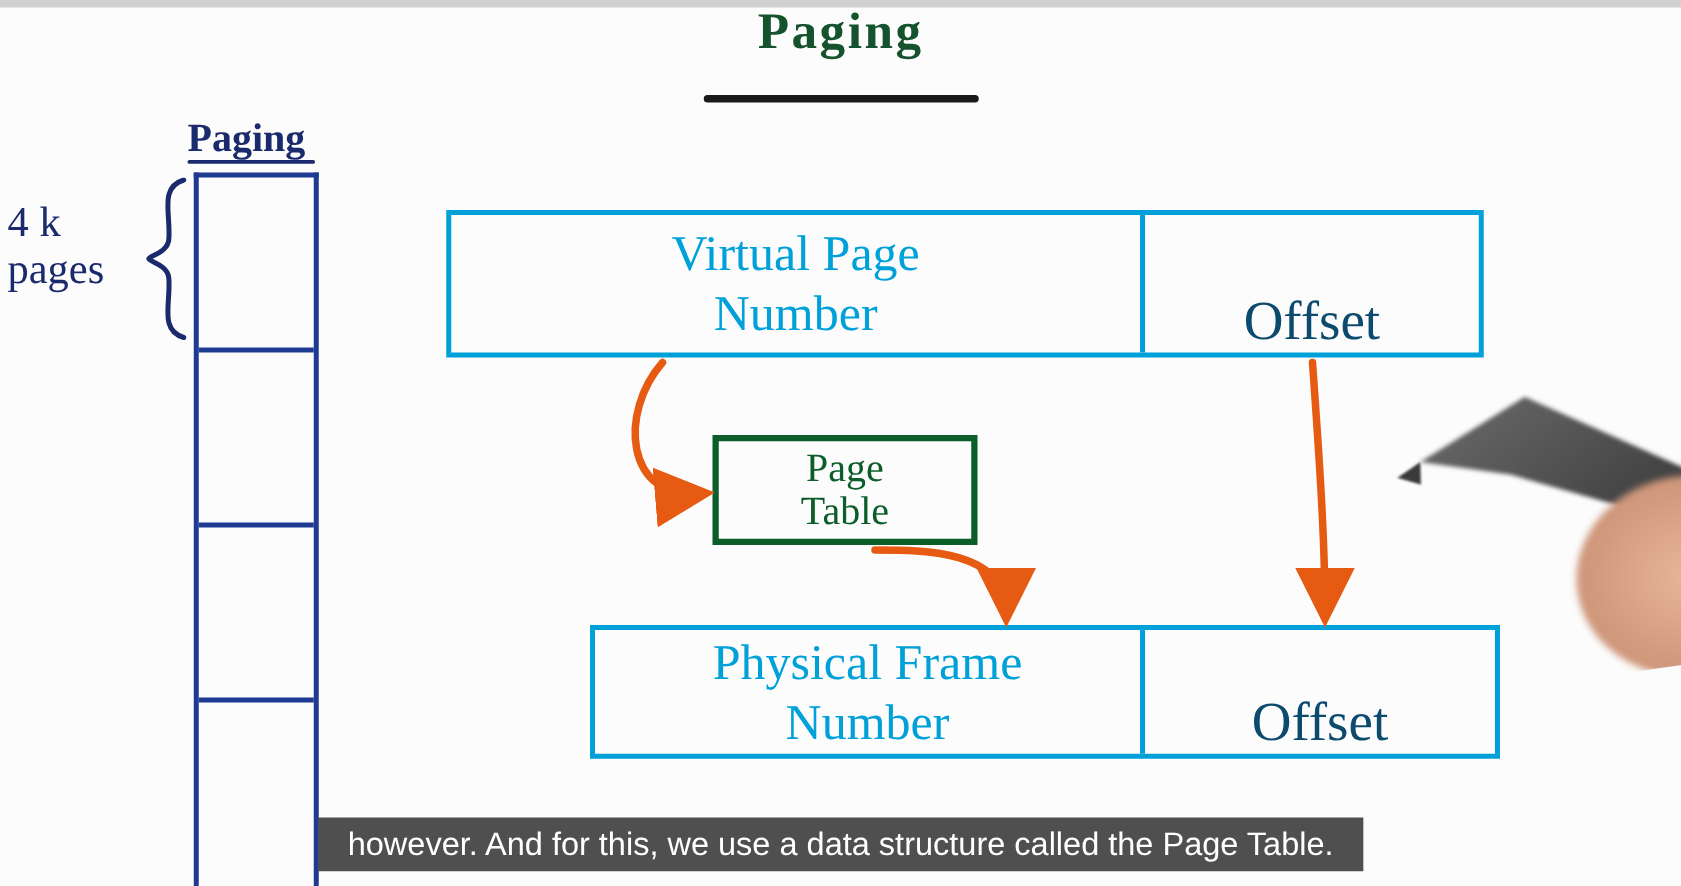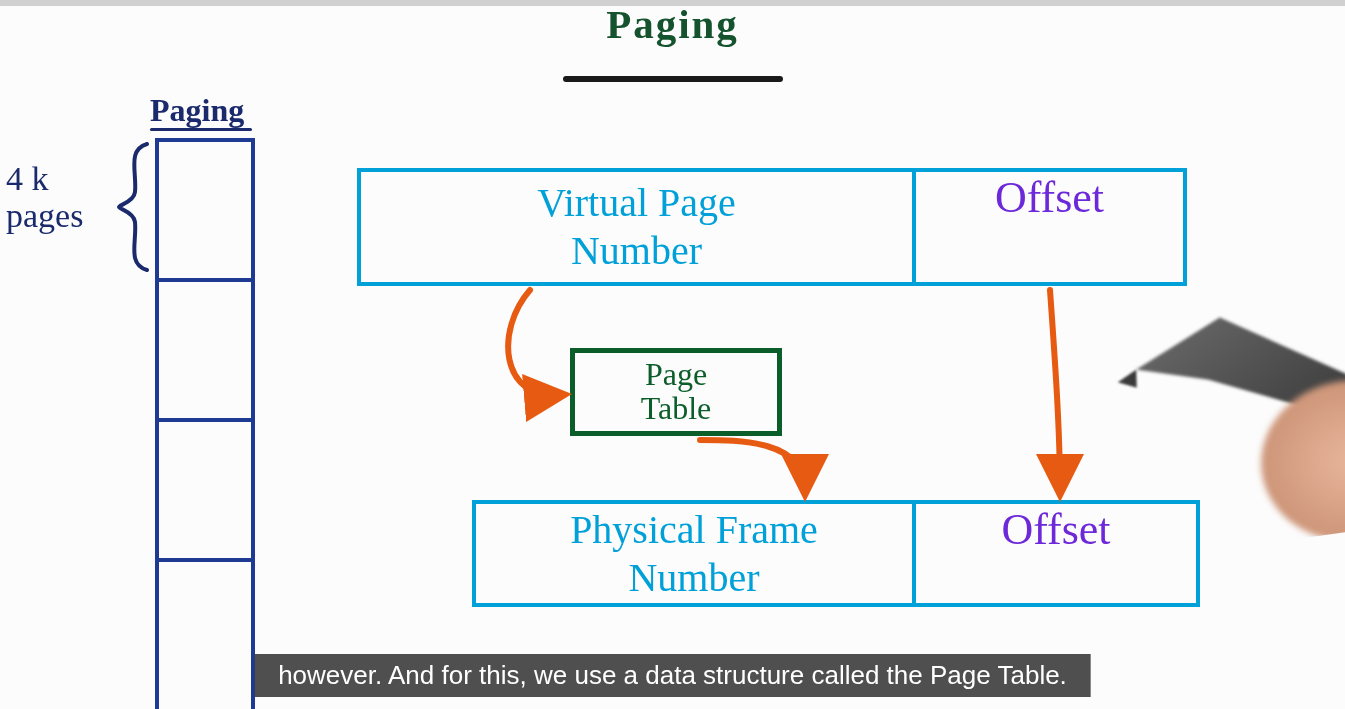--- a/index.html
+++ b/index.html
@@ -93,24 +93,24 @@
     font-size: 40px;
     color: #00a0d8;
     line-height: 1.2;
     text-align: center;
     border-right: 4px solid #00a0d8;
     padding: 8px 16px;
   }
   .addr-right {
     flex: 1;
     display: flex;
-    align-items: flex-start;
+    align-items: flex-end;
     justify-content: center;
     font-size: 44px;
-    color: #6d28d9;
+    color: #0c4a6e;
   }
   .virtual-box { left: 357px; top: 168px; width: 830px; height: 118px; }
   .phys-box    { left: 472px; top: 500px; width: 728px; height: 107px; }
   .phys-box .addr-left { flex: 0 0 440px; }
 
   
   .page-table {
     position: absolute;
     left: 570px; top: 348px;
     width: 212px; height: 88px;

